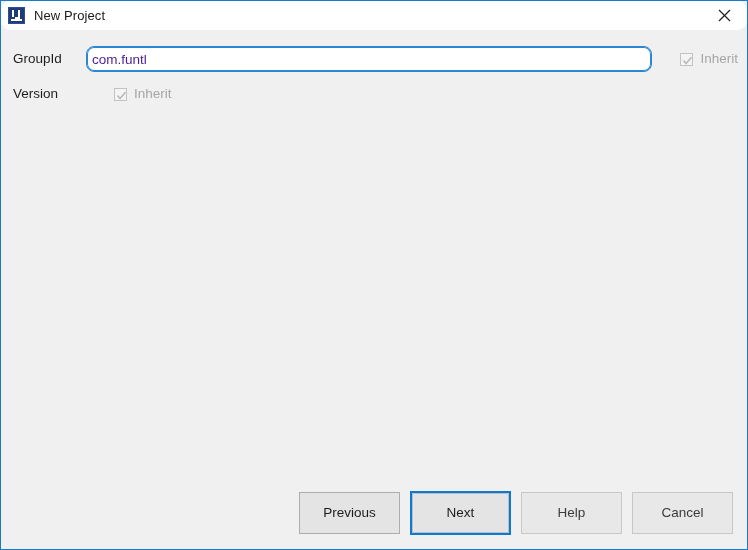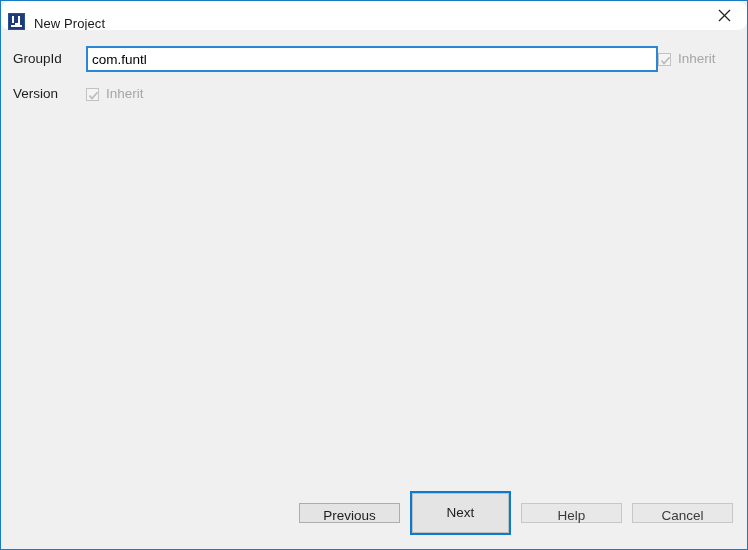--- a/index.html
+++ b/index.html
@@ -28,21 +28,21 @@
   }
 
   
   .titlebar {
     position: relative;
     box-sizing: border-box;
     height: 19px;
     min-height: 29px;
     background: #ffffff;
     display: flex;
-    align-items: flex-end;
+    align-items: center;
     padding-left: 7px;
     user-select: none;
     border-radius: 9px;
   }
   .title-icon {
     width: 17px;
     height: 17px;
     flex: 0 0 17px;
     position: relative;
     background: #1d3c78;
@@ -133,38 +133,38 @@
     white-space: nowrap;
   }
   .field-input {
     flex: 1 1 auto;
     box-sizing: border-box;
     height: 26px;
     background: #ffffff;
     border: 1px solid #bdbdbd;
     font-family: "Liberation Sans", sans-serif;
     font-size: 13.5px;
-    color: #000000;
+    color: #4c1d95;
     padding: 0 5px;
     outline: none;
-    border-radius: 0;
+    border-radius: 8px;
   }
   .field-input.focused {
     border: 1px solid #2b87d3;
     box-shadow: 0 0 0 1px #2b87d3 inset;
   }
   .field-input.no-inherit-gap {
     margin-right: 80px;
   }
 
   .inherit-box {
     flex: 0 0 80px;
     display: flex;
     align-items: center;
-    padding-left: 0;
+    padding-left: 28px;
     box-sizing: border-box;
   }
   .checkbox {
     width: 13px;
     height: 13px;
     flex: 0 0 13px;
     box-sizing: border-box;
     border: 1px solid #c2c2c2;
     background: #f4f4f4;
     position: relative;
@@ -201,21 +201,21 @@
     position: absolute;
     right: 14px;
     bottom: 14px;
     display: flex;
     align-items: center;
     z-index: 2;
   }
   .btn {
     box-sizing: border-box;
     width: 101px;
-    height: 20px;
+    height: 42px;
     background: #e4e4e4;
     border: 1px solid #adadad;
     font-family: "Liberation Sans", sans-serif;
     font-size: 13.5px;
     color: #1d1d1d;
     margin-left: 10px;
     cursor: default;
     padding: 0;
     line-height: 24px;
     border-radius: 0;

